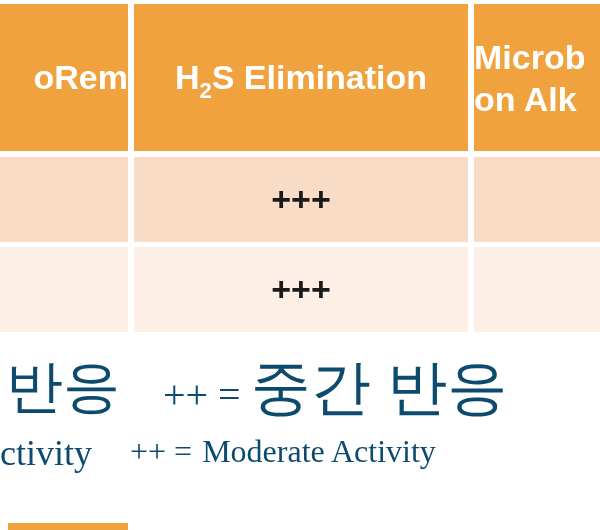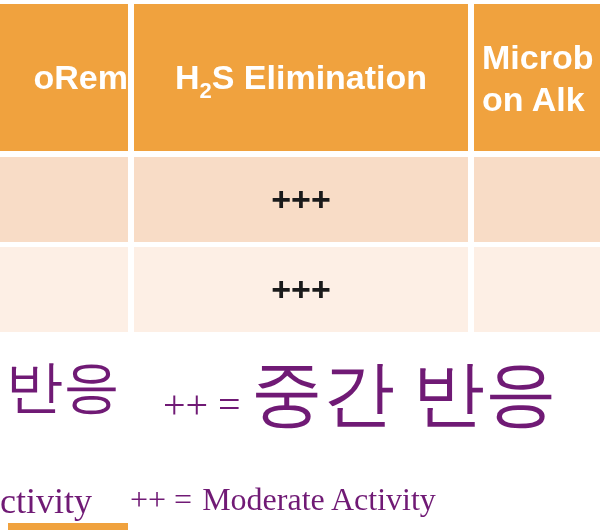--- a/index.html
+++ b/index.html
@@ -13,34 +13,34 @@
   .drow{height:85px;}
   .r1{margin-bottom:5px;}
   .cell{overflow:hidden;}
   .hcell{
     background:#F0A23E;color:#ffffff;font-weight:bold;font-size:34px;
     display:flex;align-items:center;
   }
   .hcell.c0{padding-left:3px;justify-content:flex-end;}
   .hcell.c1{justify-content:center;align-items:center;}
   .hcell.c2{flex-direction:column;align-items:flex-start;justify-content:center;
-    padding-left:8px;line-height:42px;}
+    line-height:42px;}
   .subscript{font-size:22px;position:relative;top:9px;}
   .r1 .cell{background:#F8DCC6;}
   .r2 .cell{background:#FDEFE5;}
   .dcell{display:flex;align-items:center;justify-content:center;
     font-weight:bold;font-size:34px;color:#1a1a1a;}
-  .legend-line{position:absolute;left:0;width:600px;color:#701a75;}
+  .legend-line{position:absolute;left:0;width:600px;color:#0c4a6e;}
   .legend-kr{top:358px;height:60px;}
-  .legend-en{top:435px;height:48px;margin-top:48px;}
+  .legend-en{top:435px;height:48px;}
   .legend-line .frag{position:absolute;line-height:1;}
   .legend-line .group{position:absolute;line-height:1;white-space:nowrap;}
   .kr-frag{left:6px;font-size:57px;font-family:"Liberation Sans",sans-serif;}
   .kr-group{left:163px;}
-  .kr-text{font-size:72px;font-family:Liberation Serif, serif;margin-top:18px;}
+  .kr-text{font-size:60px;font-family:Liberation Sans, sans-serif;margin-top:18px;}
   .sym-kr{font-size:40px;font-family:"Liberation Serif",serif;margin-right:10px;}
   .en-frag{left:0px;font-size:36px;font-family:"Liberation Serif",serif;}
   .en-group{left:130px;font-size:32px;font-family:"Liberation Serif",serif;}
   .sym-en{margin-right:10px;}
   .bottom-bar{position:absolute;left:8px;top:523px;width:120px;height:7px;background:#F0A23E;}
 </style>
 </head>
 <body>
 
 <div class="canvas">

